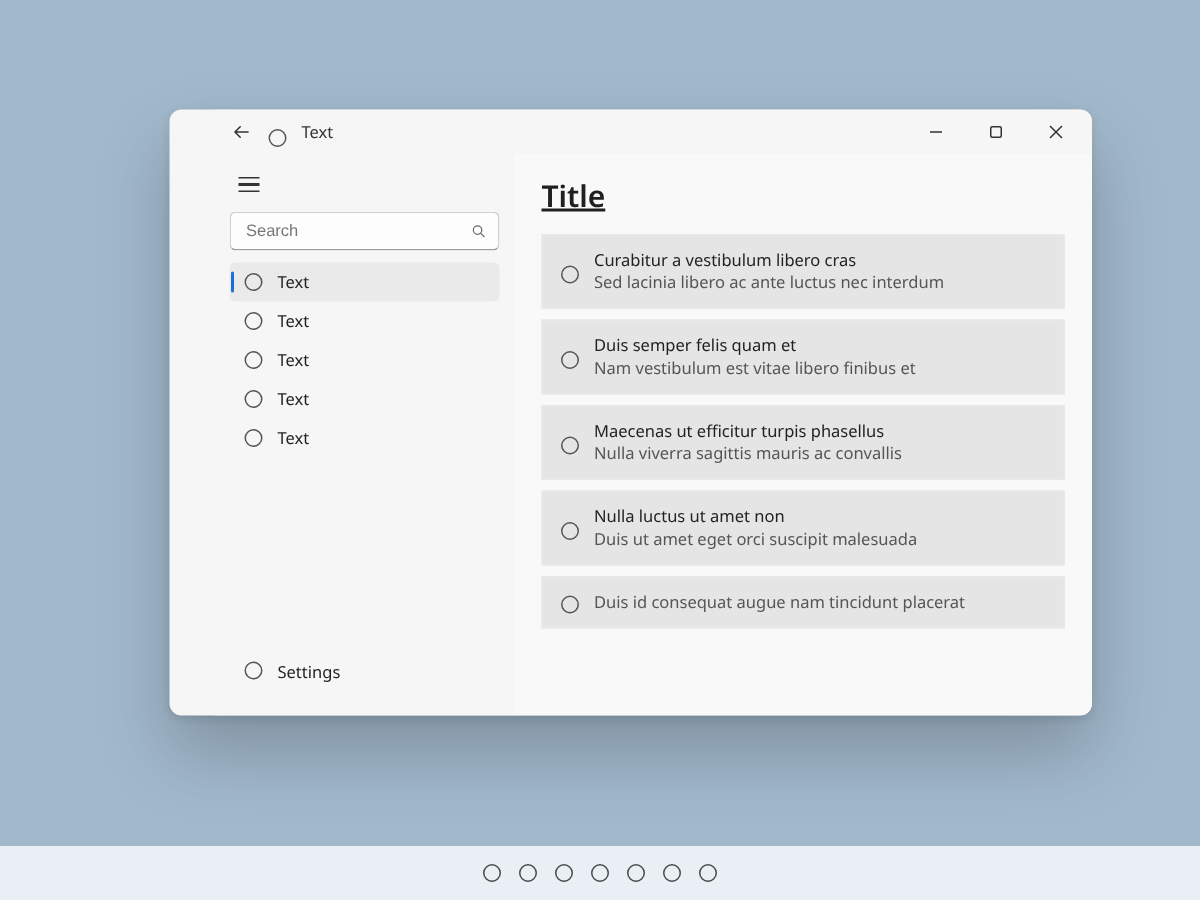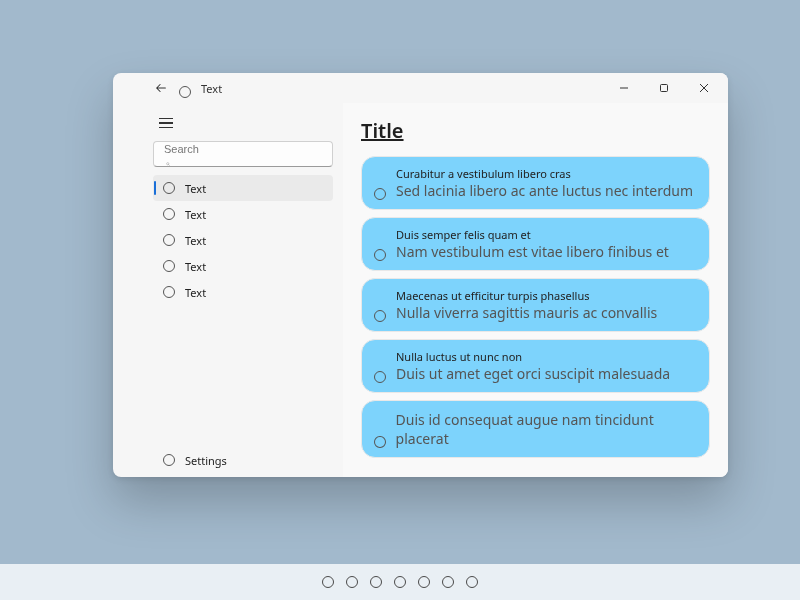--- a/index.html
+++ b/index.html
@@ -61,21 +61,21 @@
   }
   .hamburger {
     width:28px; height:24px; display:flex; flex-direction:column; justify-content:center; gap:3px;
     padding:4px 6px; cursor:pointer; border-radius:4px; margin-bottom:6px;
   }
   .hamburger span { height:1.5px; background:#333; width:14px; }
 
   .searchbox {
     height:26px; border:1px solid #d0d0d0; border-bottom:1px solid #9a9a9a;
     border-radius:4px; background:#fdfdfd;
-    display:flex; align-items:flex-start; padding:0 8px; gap:6px; margin-bottom:8px;flex-direction:column;
+    display:flex; align-items:center; padding:0 8px; gap:6px; margin-bottom:8px;
   }
   .searchbox input {
     flex:1; border:none; outline:none; background:transparent;
     font-size:11px; color:#333;
   }
   .searchbox input::placeholder { color:#777; }
   .searchbox .mag { width:12px; height:12px; }
 
   .nav { display:flex; flex-direction:column; gap:0; }
   .nav-item {
@@ -86,41 +86,41 @@
   }
   .nav-item.selected { background:#eaeaea; }
   .nav-item.selected::before {
     content:""; position:absolute; left:0.5px; top:6px; bottom:6px; width:2.5px;
     background:#1a6fd8; border-radius:2px;
   }
   .nav-item .circle-icon { width:12px; height:12px; border-color:#555; }
 
   .sidebar-spacer { flex:1; }
   .settings-item {
-    height:26px; display:flex; align-items:center; gap:10px;
+    height:26px; display:flex; align-items:flex-start; gap:10px;
     padding:0 8px 0 10px; cursor:pointer; border-radius:4px;
     font-size:11px; color:#222;
   }
 
   .content {
     flex:1; background:#f9f9f9; padding:14px 18px 18px;
     overflow:auto;
   }
   .page-title { font-size:20px; font-weight:600; margin:0 0 12px; color:#202020;text-decoration:underline; }
 
   .card {
-    background:#7dd3fc; border:1px solid #e8e8e8; border-radius:14px;
+    background:#e5e5e5; border:1px solid #e8e8e8; border-radius:0;
     padding:9px 12px; margin-bottom:7px;
-    display:flex; align-items:flex-end; gap:10px;
+    display:flex; align-items:center; gap:10px;
     cursor:pointer;
   }
   .card .circle-icon { margin-top:3px; width:12px; height:12px; }
   .card-text { display:flex; flex-direction:column; }
   .card-text .line1 { font-size:11px; color:#222; }
-  .card-text .line2 { font-size:14px; color:#555; }
+  .card-text .line2 { font-size:11px; color:#555; }
 
   
   .bottom-strip {
     position:absolute; left:0; right:0; bottom:0; height:36px;
     background:#e9eff4;
     display:flex; align-items:center; justify-content:center; gap:12px;
   }
   .dot {
     width:12px; height:12px; border-radius:50%;
     border:1.5px solid #4a4a4a; background:transparent; cursor:pointer;
@@ -222,21 +222,21 @@
           <div class="card">
             <span class="circle-icon"></span>
             <div class="card-text">
               <div class="line1">Maecenas ut efficitur turpis phasellus</div>
               <div class="line2">Nulla viverra sagittis mauris ac convallis</div>
             </div>
           </div>
           <div class="card">
             <span class="circle-icon"></span>
             <div class="card-text">
-              <div class="line1">Nulla luctus ut nunc non</div>
+              <div class="line1">Nulla luctus ut amet non</div>
               <div class="line2">Duis ut amet eget orci suscipit malesuada</div>
             </div>
           </div>
           <div class="card">
             <span class="circle-icon"></span>
             <div class="card-text">
               <div class="line2">Duis id consequat augue nam tincidunt placerat</div>
             </div>
           </div>
         </div>

